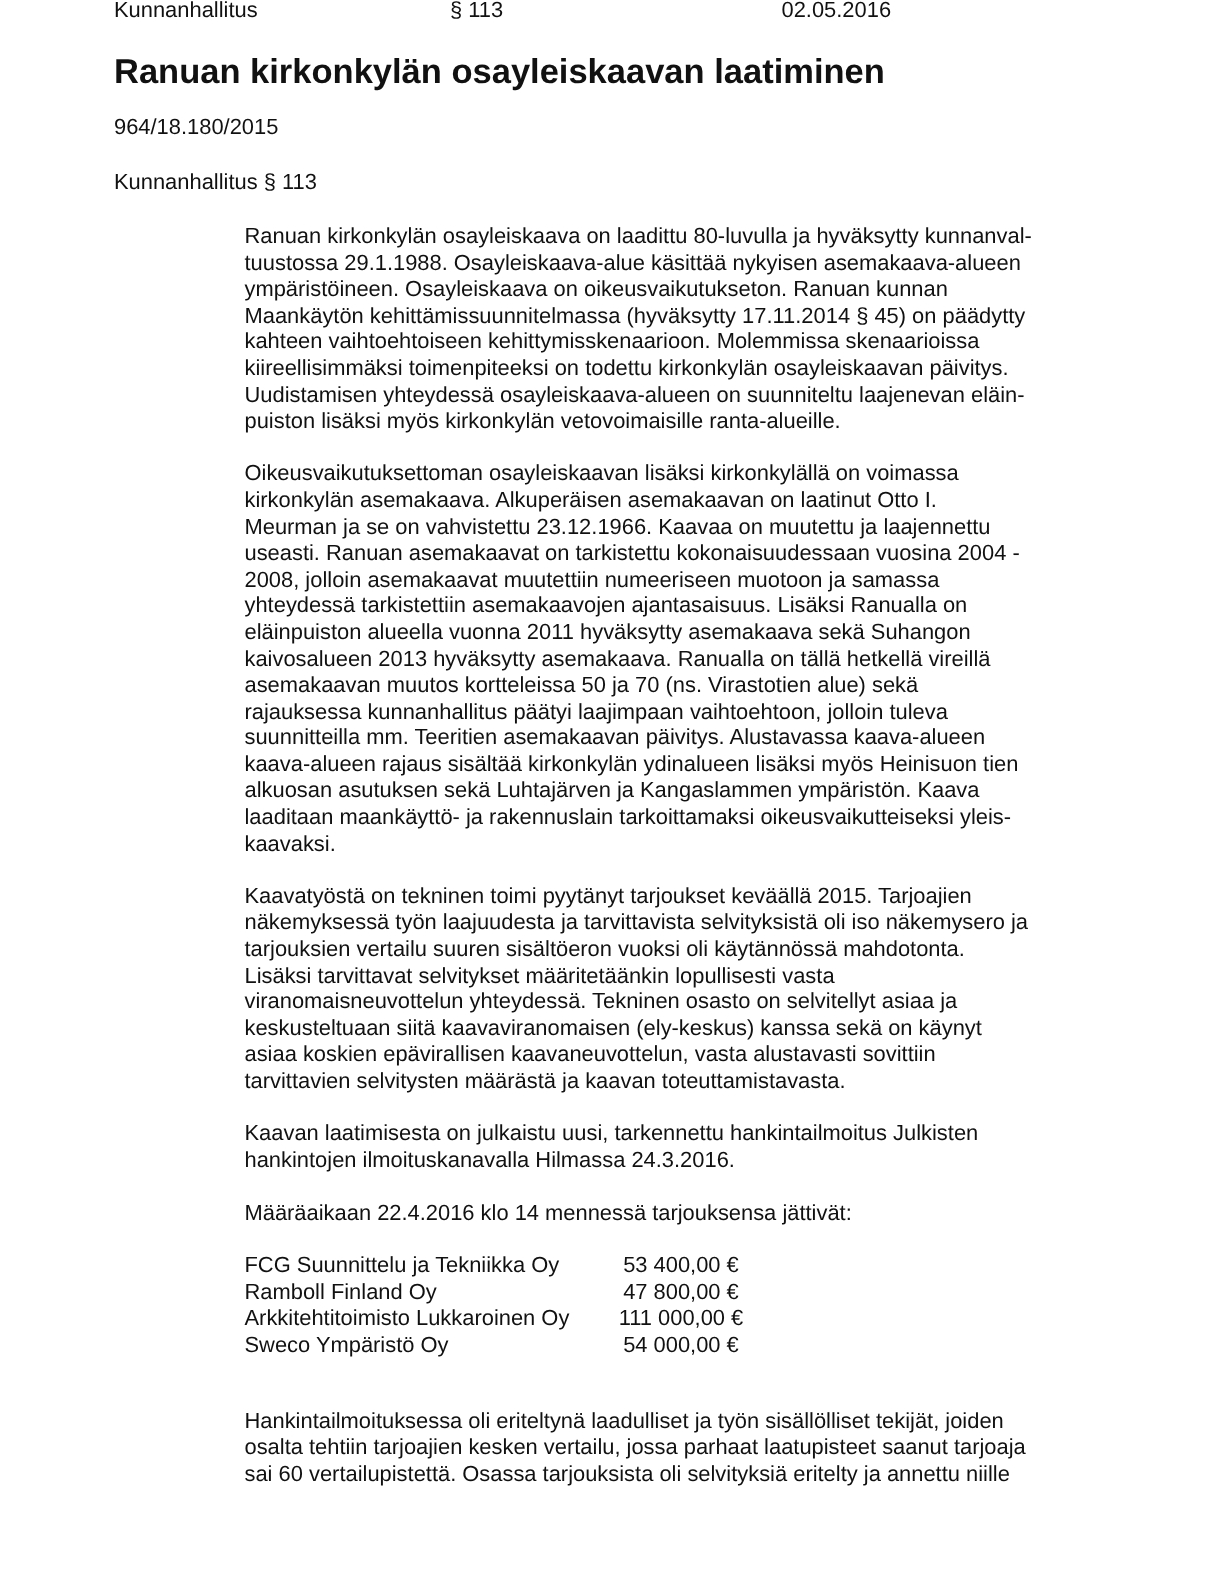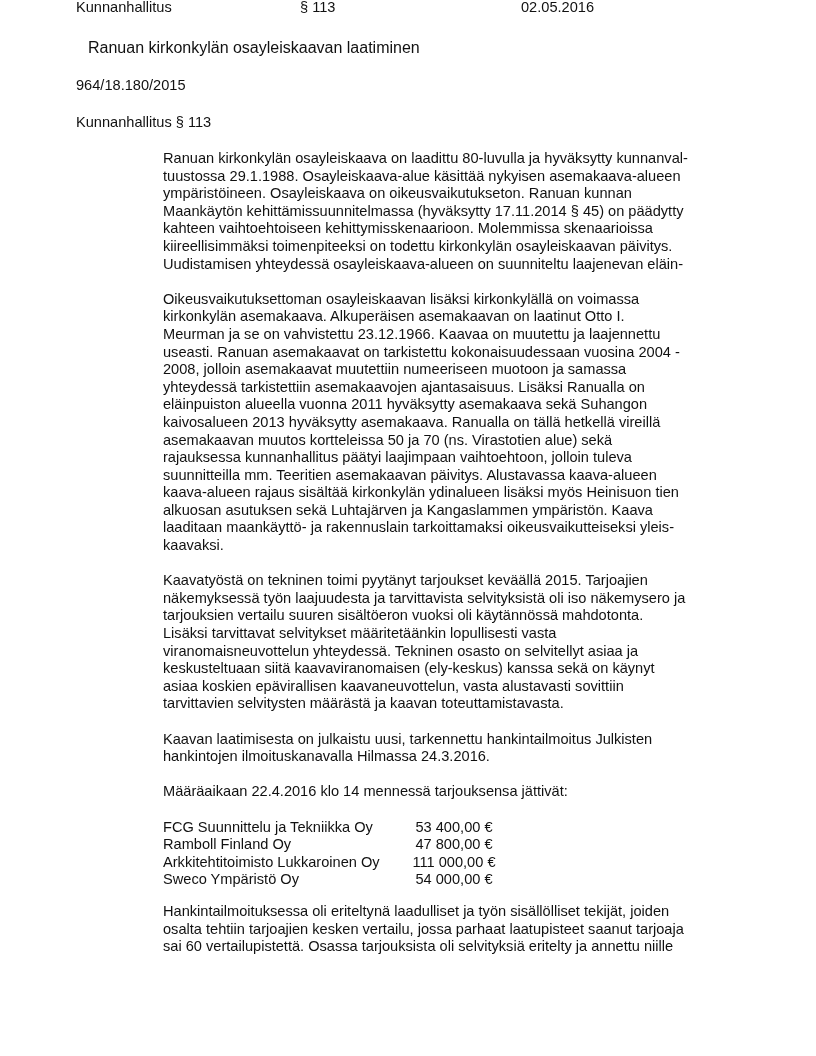--- a/index.html
+++ b/index.html
@@ -24,23 +24,23 @@
       width: 640px;
       height: 18px;
     }
     .hdr span { position: absolute; top: 0; white-space: nowrap; }
     .hdr .h-org { left: 0; }
     .hdr .h-sec { left: 224px; }
     .hdr .h-date { left: 445px; }
     .title {
       position: absolute;
       top: 37px;
-      left: 88px;
-      font-weight: normal;
-      font-size: 16px;
+      left: 76px;
+      font-weight: bold;
+      font-size: 23px;
       line-height: 21px;
       white-space: nowrap;
     }
     .diary {
       position: absolute;
       top: 77px;
       left: 76px;
       white-space: nowrap;
     }
     .section {
@@ -51,21 +51,21 @@
     }
     .body {
       position: absolute;
       left: 163px;
       top: 150px;
       width: 590px;
     }
     .para { margin: 0 0 17.6px 0; }
     .line { display: block; white-space: nowrap; }
     .bids {
-      margin: 0 0 14px 0;
+      margin: 0 0 33px 0;
     }
     .bid-row {
       display: block;
       height: 17.6px;
       position: relative;
       white-space: nowrap;
     }
     .bid-name { position: absolute; left: 0; }
     .bid-amt {
       position: absolute;
@@ -90,20 +90,21 @@
 <div class="body">
 
   <p class="para">
     <span class="line">Ranuan kirkonkylän osayleiskaava on laadittu 80-luvulla ja hyväksytty kunnanval-</span>
     <span class="line">tuustossa 29.1.1988. Osayleiskaava-alue käsittää nykyisen asemakaava-alueen</span>
     <span class="line">ympäristöineen. Osayleiskaava on oikeusvaikutukseton. Ranuan kunnan</span>
     <span class="line">Maankäytön kehittämissuunnitelmassa (hyväksytty 17.11.2014 § 45) on päädytty</span>
     <span class="line">kahteen vaihtoehtoiseen kehittymisskenaarioon. Molemmissa skenaarioissa</span>
     <span class="line">kiireellisimmäksi toimenpiteeksi on todettu kirkonkylän osayleiskaavan päivitys.</span>
     <span class="line">Uudistamisen yhteydessä osayleiskaava-alueen on suunniteltu laajenevan eläin-</span>
+    <span class="line">puiston lisäksi myös kirkonkylän vetovoimaisille ranta-alueille.</span>
   </p>
 
   <p class="para">
     <span class="line">Oikeusvaikutuksettoman osayleiskaavan lisäksi kirkonkylällä on voimassa</span>
     <span class="line">kirkonkylän asemakaava. Alkuperäisen asemakaavan on laatinut Otto I.</span>
     <span class="line">Meurman ja se on vahvistettu 23.12.1966. Kaavaa on muutettu ja laajennettu</span>
     <span class="line">useasti. Ranuan asemakaavat on tarkistettu kokonaisuudessaan vuosina 2004 -</span>
     <span class="line">2008, jolloin asemakaavat muutettiin numeeriseen muotoon ja samassa</span>
     <span class="line">yhteydessä tarkistettiin asemakaavojen ajantasaisuus. Lisäksi Ranualla on</span>
     <span class="line">eläinpuiston alueella vuonna 2011 hyväksytty asemakaava sekä Suhangon</span>

